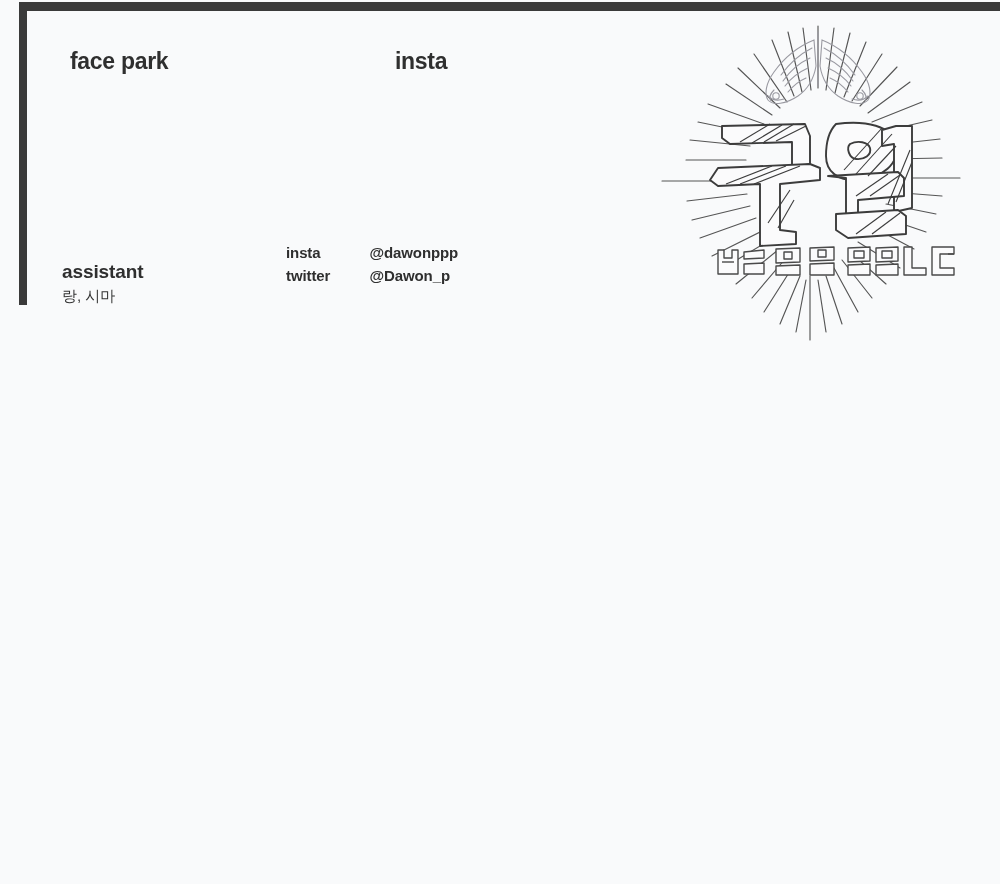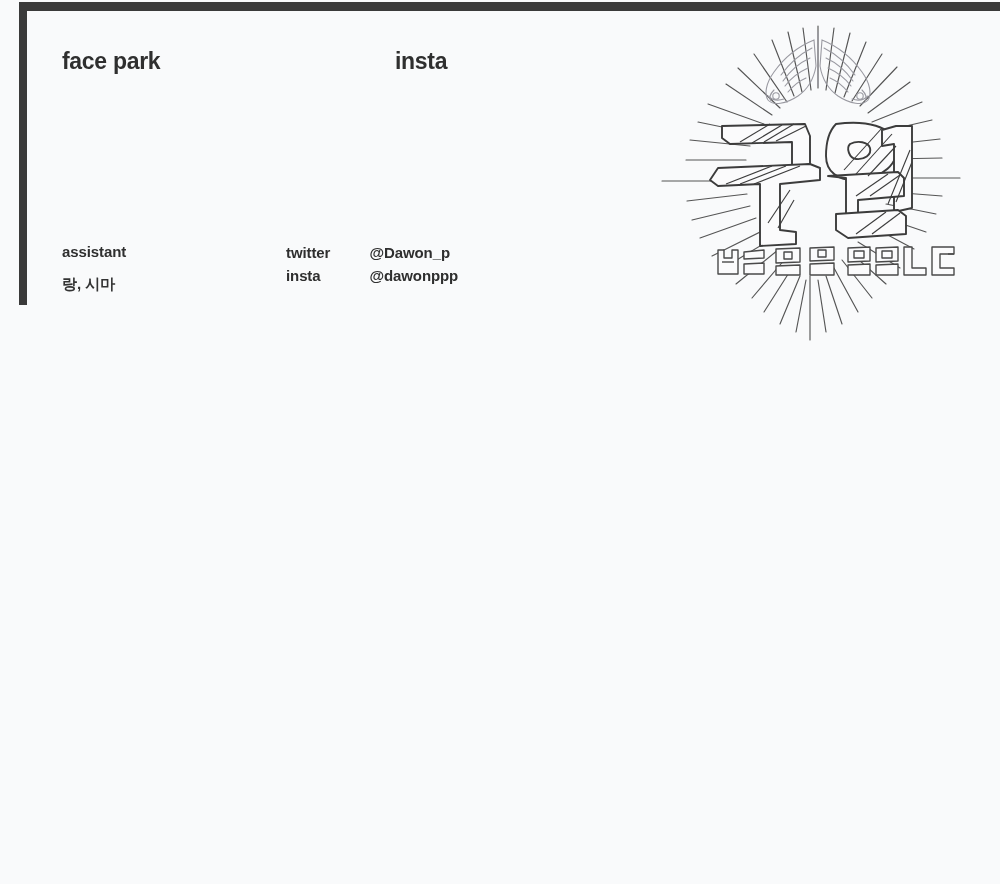--- a/index.html
+++ b/index.html
@@ -44,43 +44,43 @@
   }
   .headline {
     position: absolute;
     top: 0;
     font-size: 23px;
     font-weight: bold;
     letter-spacing: -0.3px;
     color: #2f2f2f;
     white-space: nowrap;
   }
-  #studio-name { left: 0; text-align: center; }
+  #studio-name { left: 8px; text-align: center; }
   #studio-label { left: 333px; }
 
   
   #assistant-block {
     position: absolute;
     left: 62px;
     top: 241px;
     width: 190px;
   }
   #assistant-label {
-    font-size: 15px;
+    font-size: 19px;
     font-weight: bold;
     letter-spacing: -0.1px;
     line-height: 22px;
     color: #2f2f2f;
+    margin-top: 20px;
   }
   #assistant-names {
     font-size: 15px;
-    font-weight: bold;
+    font-weight: normal;
     line-height: 25px;
     color: #333;
-    margin-top: 8px;
   }
 
   
   #contact-block {
     position: absolute;
     left: 286px;
     top: 241px;
   }
   .contact-row {
     height: 23px;
@@ -127,26 +127,26 @@
   <div class="headline" id="studio-label">insta</div>
 </div>
 
 <div id="assistant-block">
   <div id="assistant-label">assistant</div>
   <div id="assistant-names">랑, 시마</div>
 </div>
 
 <div id="contact-block">
   <div class="contact-row">
+    <span class="contact-key">insta</span>
+    <span class="contact-val">@dawonppp</span>
+  </div>
+  <div class="contact-row">
     <span class="contact-key">twitter</span>
     <span class="contact-val">@Dawon_p</span>
-  </div>
-  <div class="contact-row">
-    <span class="contact-key">insta</span>
-    <span class="contact-val">@dawonppp</span>
   </div>
 </div>
 
 <div id="brand-logo">
   <svg width="330" height="325" viewBox="0 0 330 325" xmlns="http://www.w3.org/2000/svg">
 
     <g stroke="#555555" stroke-width="1.15" fill="none" stroke-linecap="round">
 
       <line x1="158" y1="8" x2="158" y2="70"></line>
       <line x1="150" y1="258" x2="150" y2="322"></line>

